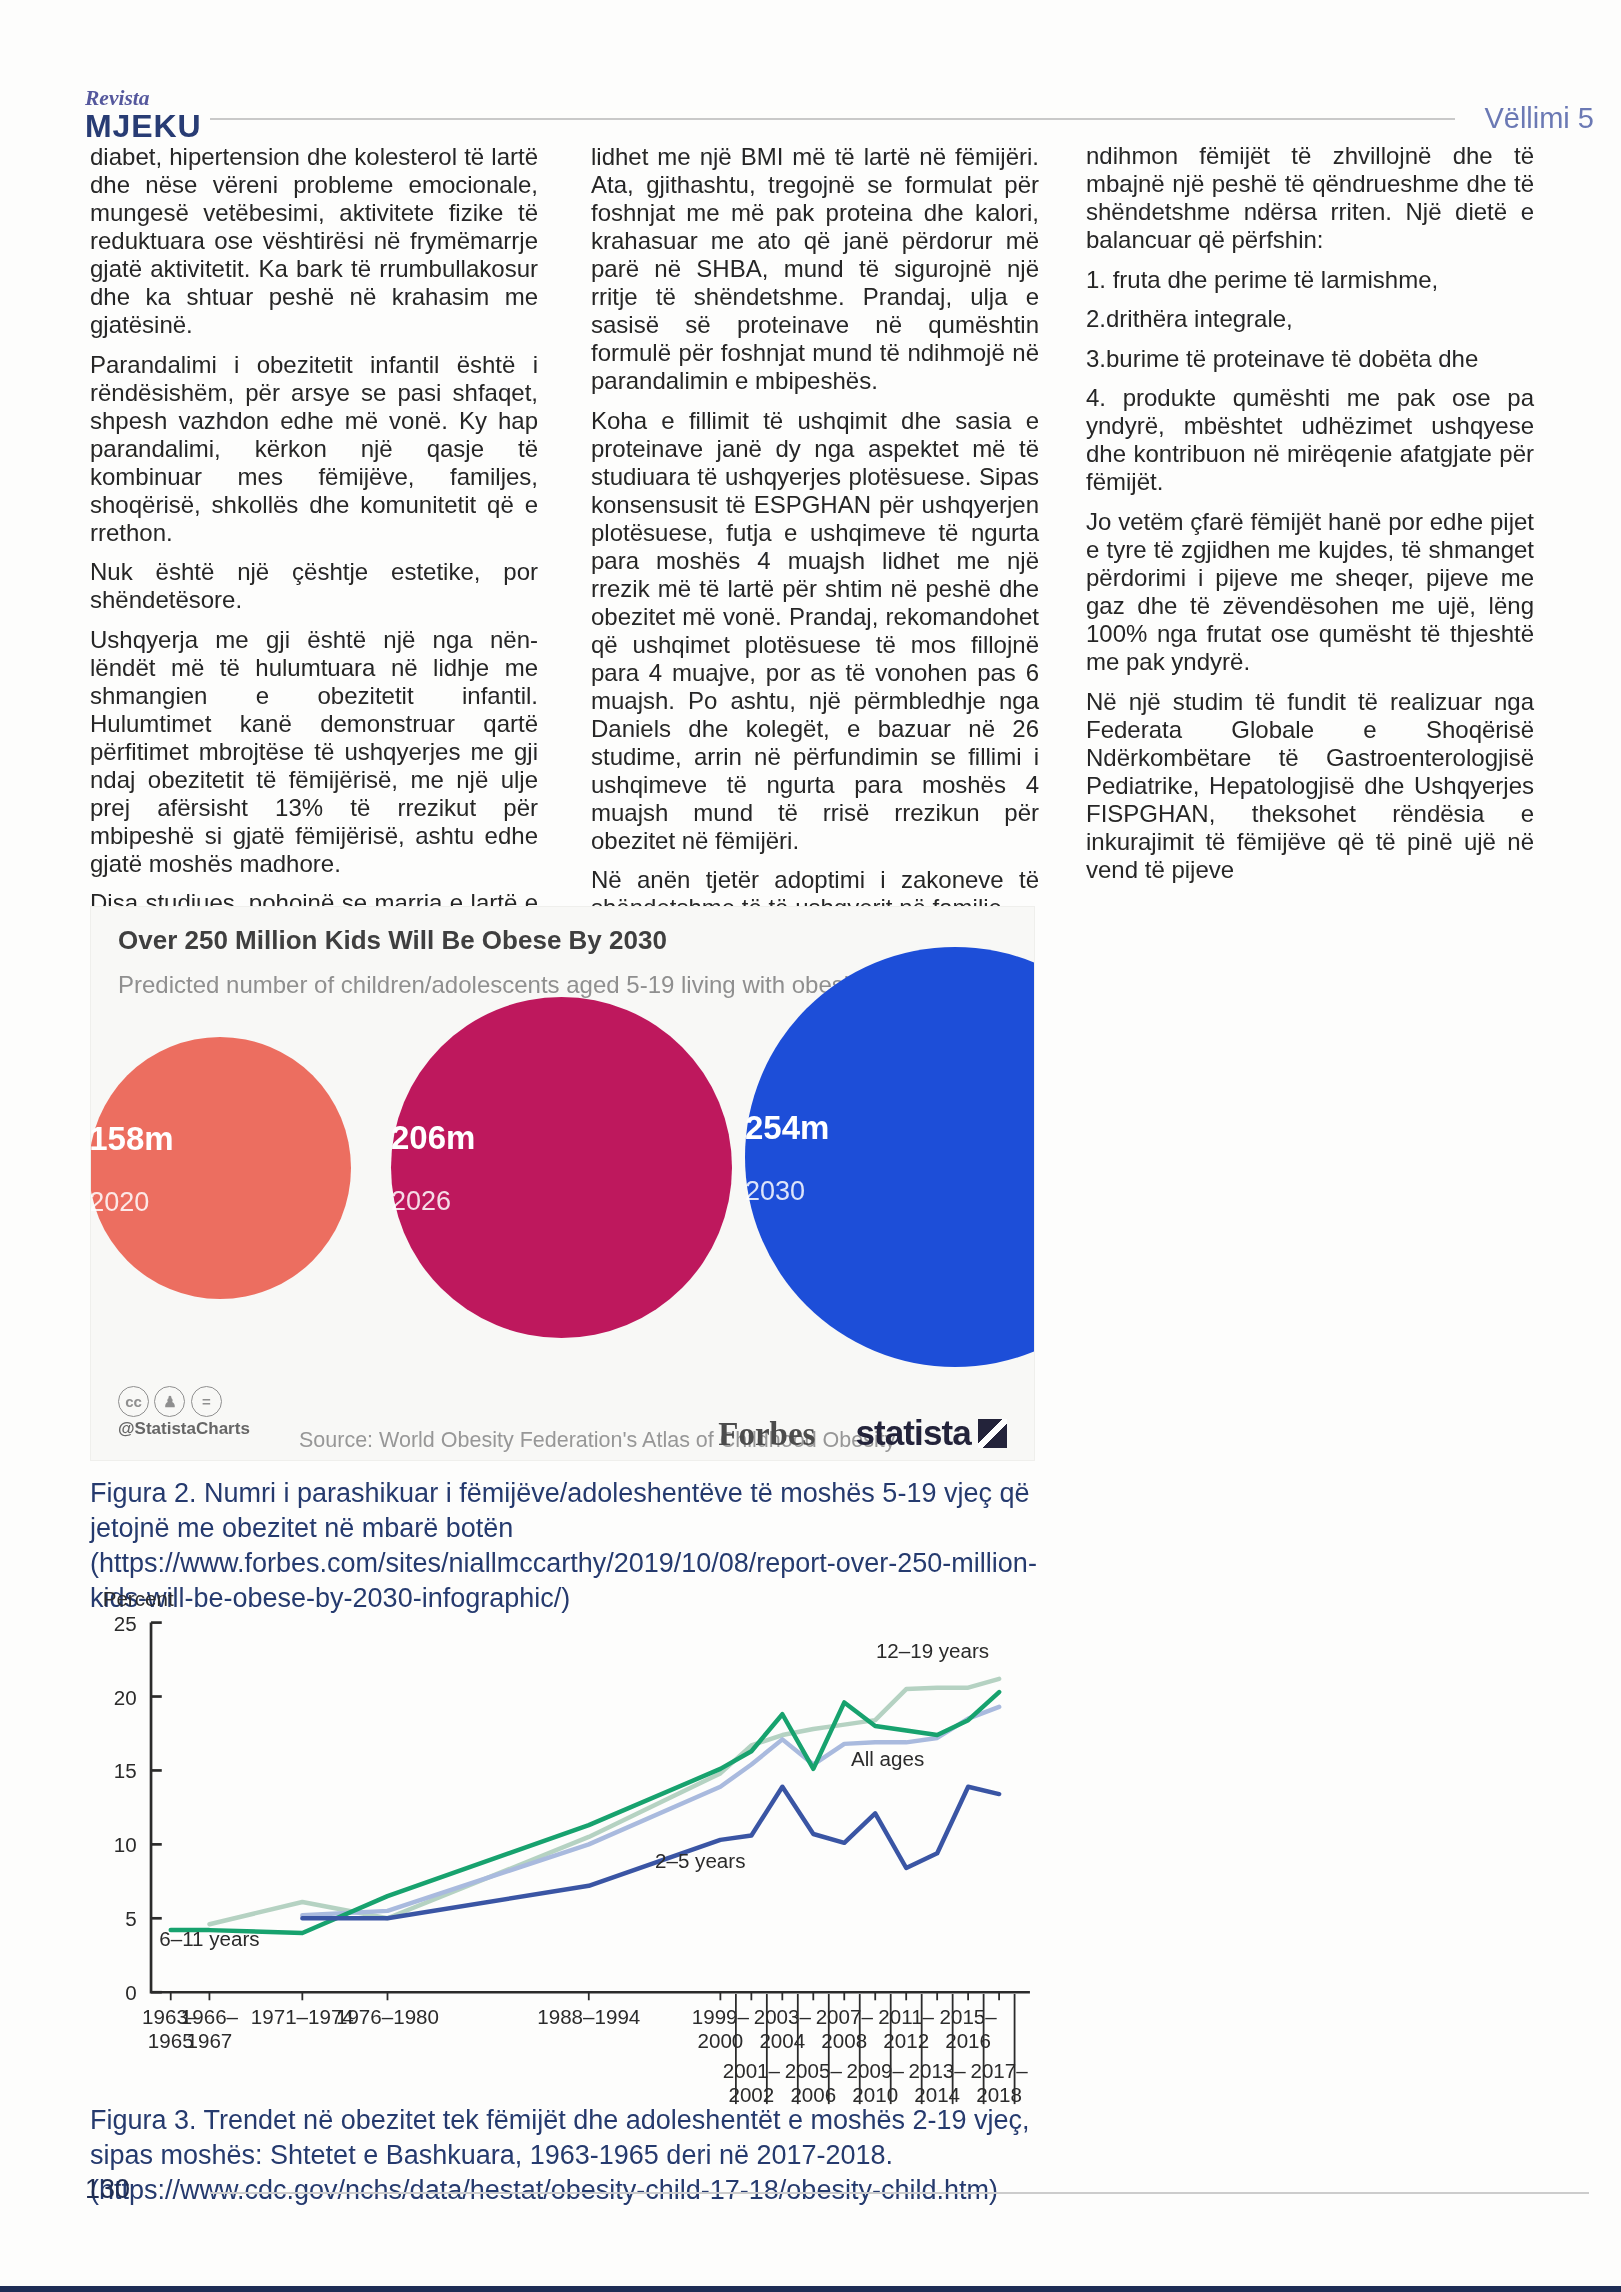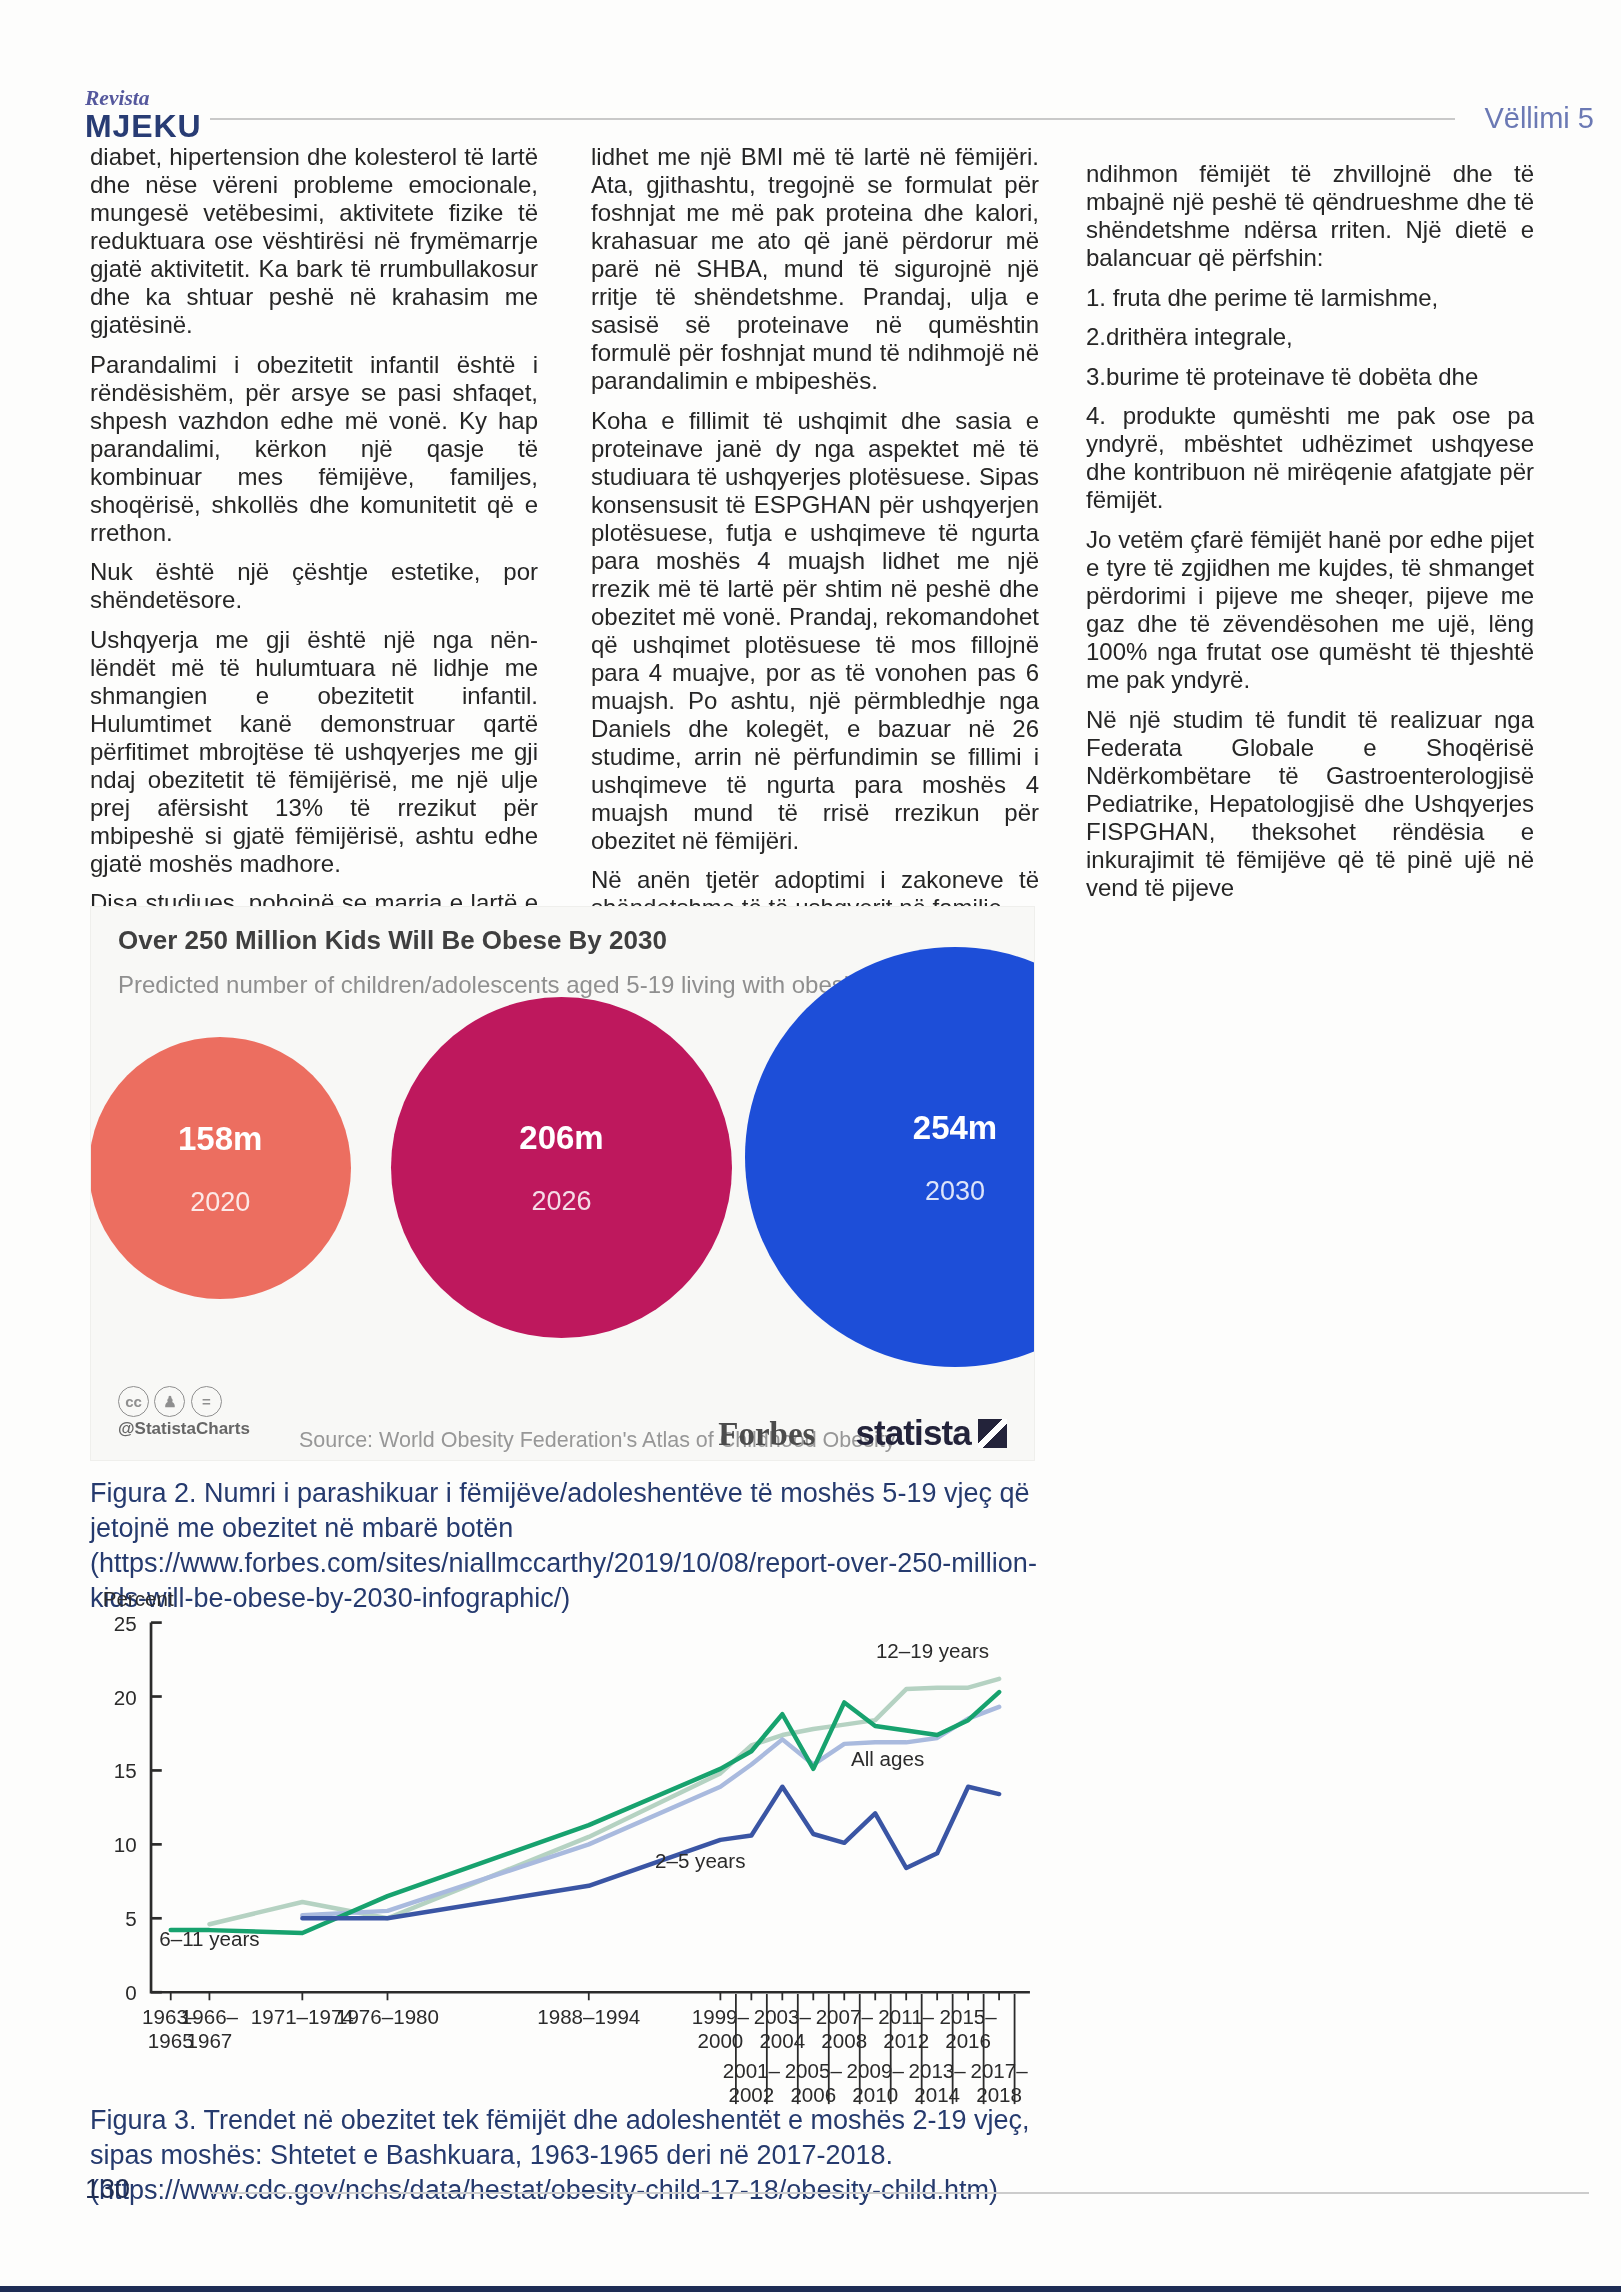--- a/index.html
+++ b/index.html
@@ -12,21 +12,21 @@
   .logo-mjeku{font-size:32px;font-weight:700;color:#283c74;letter-spacing:0.9px;line-height:32px;}
   .header-rule{height:1.8px;background:#c9c9c9;}
   .volume{font-size:29px;color:#6b79b4;}
   
   .col{width:448px;font-size:24px;line-height:28px;text-align:justify;}
   .col p{margin:0 0 11.6px 0;}
   
   .fig2{background:#f8f8f6;border:0.9px solid #efefec;overflow:hidden;}
   .fig2-title{font-size:26px;font-weight:700;color:#3f3f3f;}
   .fig2-sub{font-size:24px;color:#8f8f8f;}
-  .bubble{border-radius:50%;display:flex;flex-direction:column;align-items:center;
+  .bubble{border-radius:50%;display:flex;flex-direction:column;align-items:flex-start;
       justify-content:center;text-align:center;position:absolute;gap:29px;}
   .bubble .val{color:#fff;font-weight:700;font-size:33px;line-height:38px;}
   .bubble .yr{color:rgba(255,255,255,.85);font-size:27px;line-height:30px;}
   .cc-ic{display:inline-block;width:29px;height:29px;border:1.8px solid #8f8f8f;border-radius:50%;
       color:#8f8f8f;font-size:15px;line-height:29px;text-align:center;font-weight:700;margin-right:5.4px;}
   .handle{font-size:17px;font-weight:700;color:#666;}
   .src{font-size:21.5px;color:#979797;}
   .forbes{font-family:"Liberation Serif",serif;font-weight:700;font-size:33px;color:#4c4c4c;}
   .statista{font-size:35px;font-weight:700;color:#23233a;letter-spacing:-0.9px;}
   .statista-logo{display:inline-block;width:29px;height:29px;margin-left:7.2px;vertical-align:-2.7px;
@@ -55,21 +55,21 @@
     <p>Parandalimi i obezitetit infantil është i rëndësishëm, për arsye se pasi shfaqet, shpesh vazhdon edhe më vonë. Ky hap parandalimi, kërkon një qasje të kombinuar mes fëmijëve, familjes, shoqërisë, shkollës dhe komunitetit që e rrethon.</p>
     <p>Nuk është një çështje estetike, por shëndetësore.</p>
     <p>Ushqyerja me gji është një nga nën-lëndët më të hulumtuara në lidhje me shmangien e obezitetit infantil. Hulumtimet kanë demonstruar qartë përfitimet mbrojtëse të ushqyerjes me gji ndaj obezitetit të fëmijërisë, me një ulje prej afërsisht 13% të rrezikut për mbipeshë si gjatë fëmijërisë, ashtu edhe gjatë moshës madhore.</p>
     <p>Disa studiues, pohojnë se marrja e lartë e proteinave gjatë dy viteve të para të jetës</p>
   </div>
 <div id="col2" class="abs col" style="left:591px;top:143px;">
     <p>lidhet me një BMI më të lartë në fëmijëri. Ata, gjithashtu, tregojnë se formulat për foshnjat me më pak proteina dhe kalori, krahasuar me ato që janë përdorur më parë në SHBA, mund të sigurojnë një rritje të shëndetshme. Prandaj, ulja e sasisë së proteinave në qumështin formulë për foshnjat mund të ndihmojë në parandalimin e mbipeshës.</p>
     <p>Koha e fillimit të ushqimit dhe sasia e proteinave janë dy nga aspektet më të studiuara të ushqyerjes plotësuese. Sipas konsensusit të ESPGHAN për ushqyerjen plotësuese, futja e ushqimeve të ngurta para moshës 4 muajsh lidhet me një rrezik më të lartë për shtim në peshë dhe obezitet më vonë. Prandaj, rekomandohet që ushqimet plotësuese të mos fillojnë para 4 muajve, por as të vonohen pas 6 muajsh. Po ashtu, një përmbledhje nga Daniels dhe kolegët, e bazuar në 26 studime, arrin në përfundimin se fillimi i ushqimeve të ngurta para moshës 4 muajsh mund të rrisë rrezikun për obezitet në fëmijëri.</p>
     <p>Në anën tjetër adoptimi i zakoneve të shëndetshme të të ushqyerit në familje</p>
   </div>
-<div id="col3" class="abs col" style="left:1086px;top:160px;">
+<div id="col3" class="abs col" style="left:1086px;top:142px;">
     <p>ndihmon fëmijët të zhvillojnë dhe të mbajnë një peshë të qëndrueshme dhe të shëndetshme ndërsa rriten. Një dietë e balancuar që përfshin:</p>
     <p>1. fruta dhe perime të larmishme,</p>
     <p>2.drithëra integrale,</p>
     <p>3.burime të proteinave të dobëta dhe</p>
     <p>4. produkte qumështi me pak ose pa yndyrë, mbështet udhëzimet ushqyese dhe kontribuon në mirëqenie afatgjate për fëmijët.</p>
     <p>Jo vetëm çfarë fëmijët hanë por edhe pijet e tyre të zgjidhen me kujdes, të shmanget përdorimi i pijeve me sheqer, pijeve me gaz dhe të zëvendësohen me ujë, lëng 100% nga frutat ose qumësht të thjeshtë me pak yndyrë.</p>
     <p>Në një studim të fundit të realizuar nga Federata Globale e Shoqërisë Ndërkombëtare të Gastroenterologjisë Pediatrike, Hepatologjisë dhe Ushqyerjes FISPGHAN, theksohet rëndësia e inkurajimit të fëmijëve që të pinë ujë në vend të pijeve</p>
   </div>
 
 <div class="abs fig2" style="left:90px;top:906px;width:943px;height:553px;">

